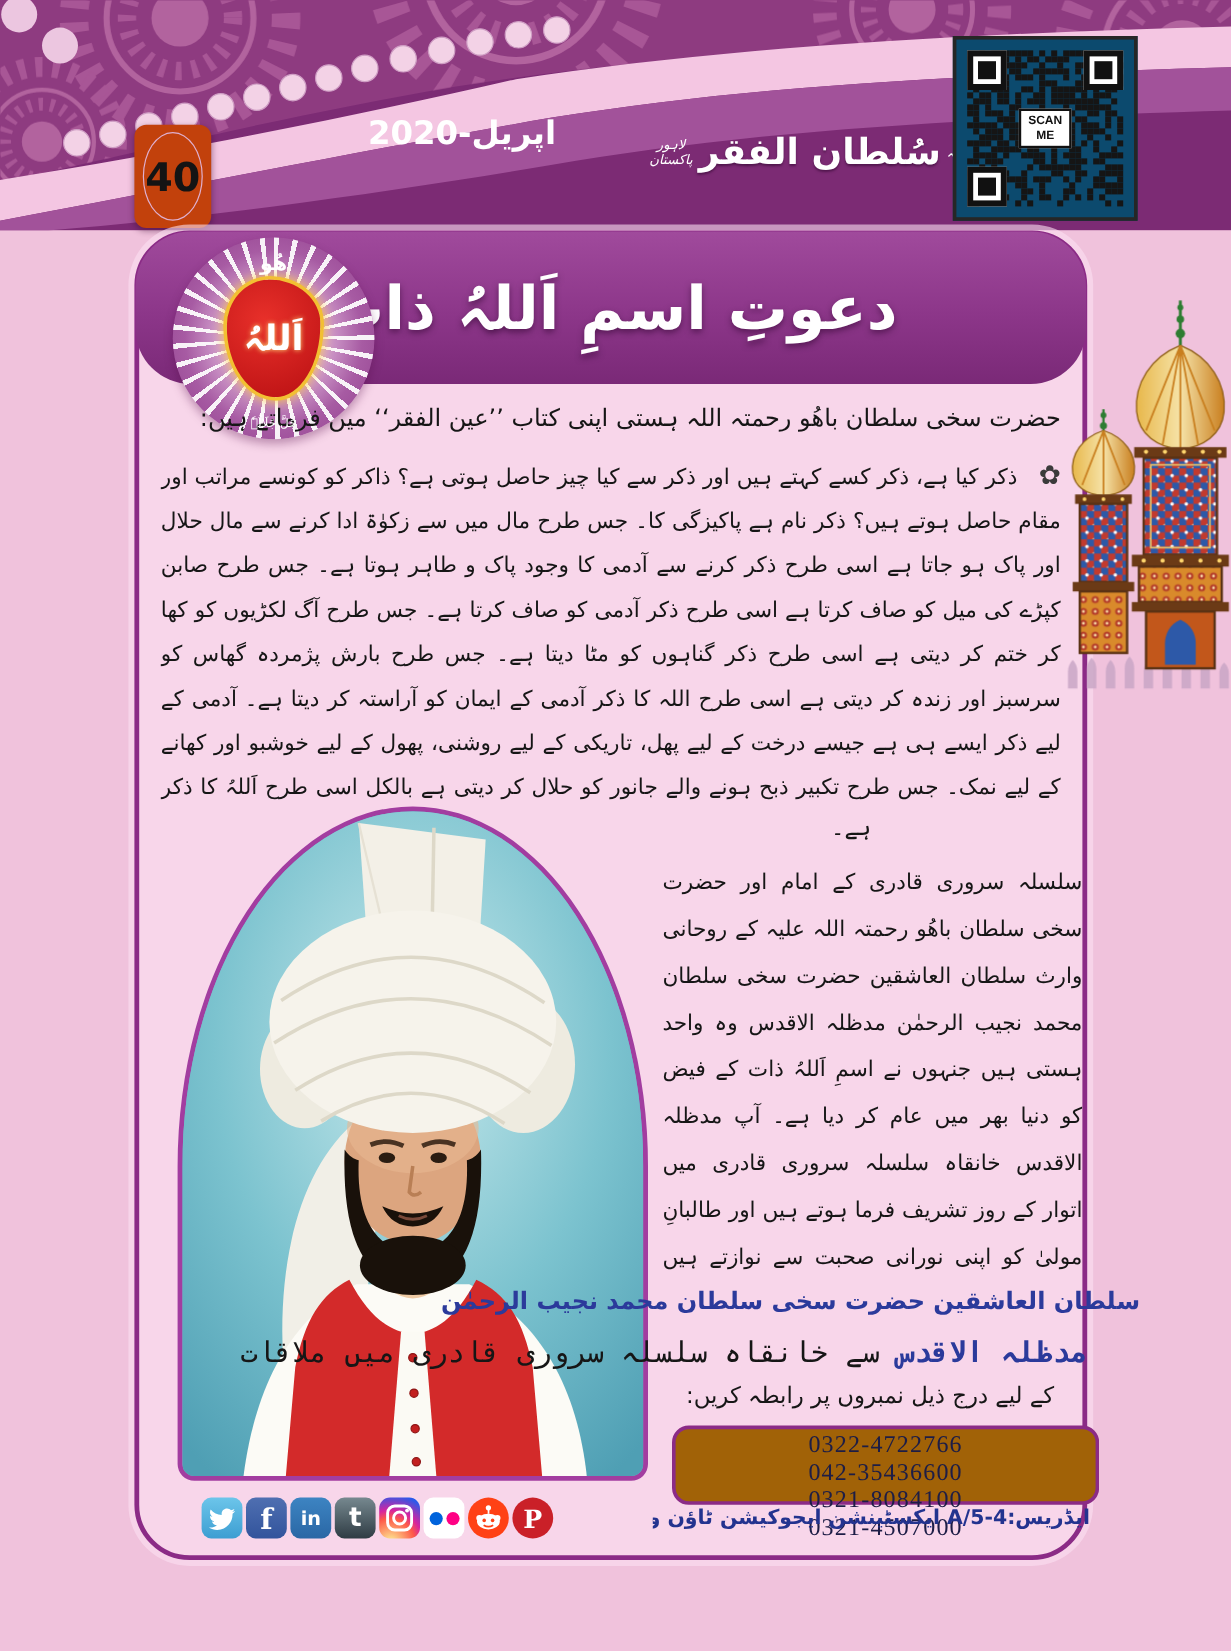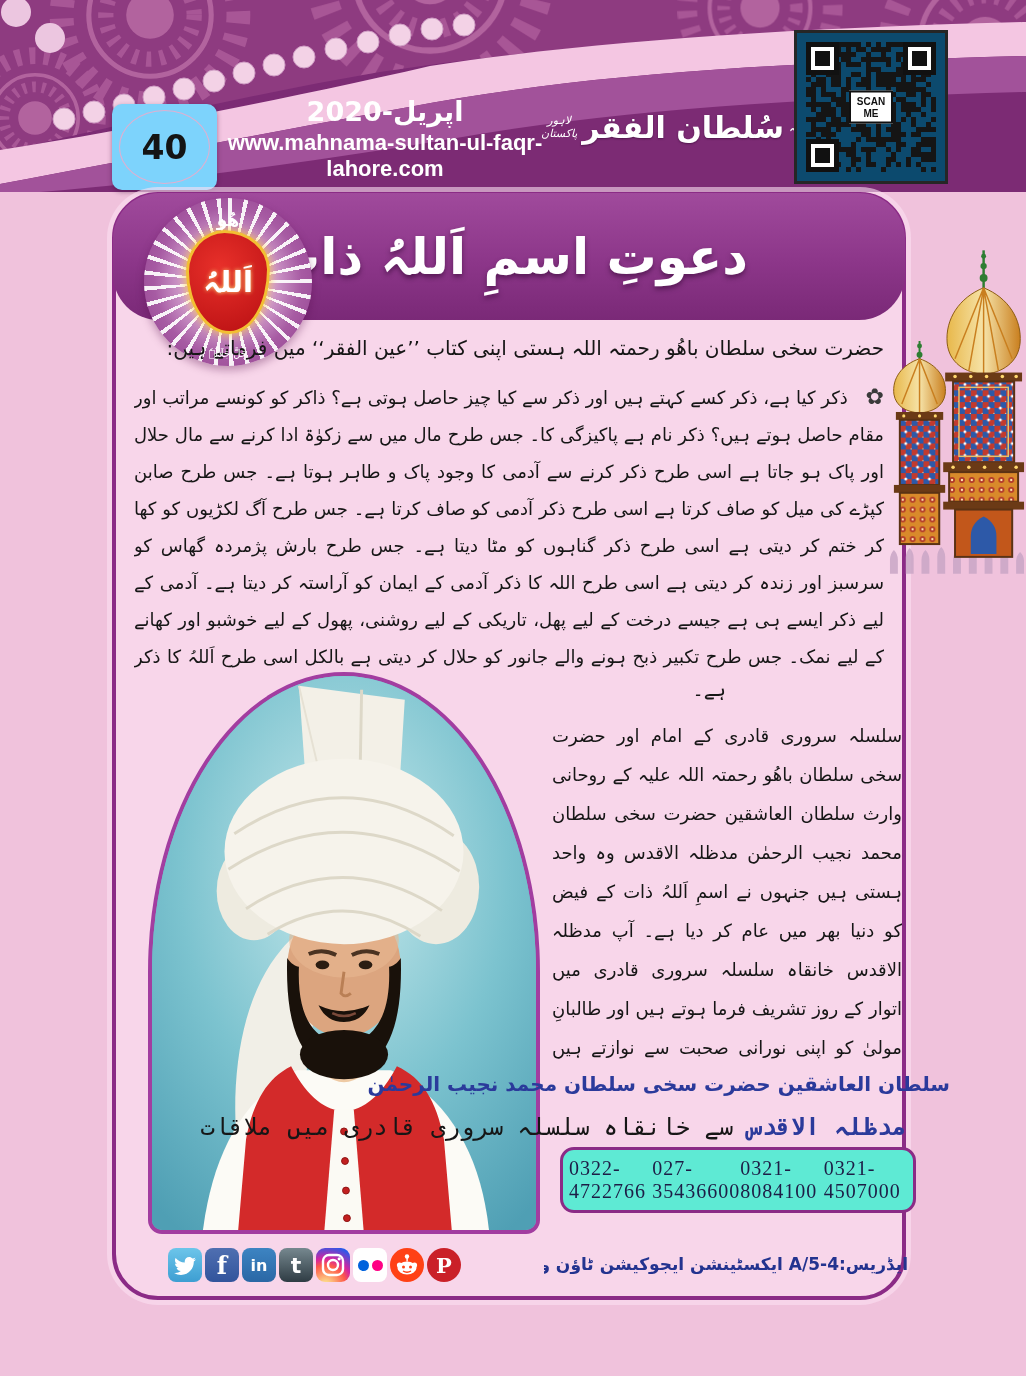--- a/index.html
+++ b/index.html
@@ -2,22 +2,22 @@
 <html lang="ur"><head>
 <meta charset="utf-8">
 <style>
   html,body{margin:0;padding:0;}
   .page{position:relative;width:1026px;height:1376px;background:#f0c2dc;overflow:hidden;
         font-family:"DejaVu Sans",sans-serif;}
 
   
   .header{position:absolute;left:0;top:0;width:1026px;height:192px;}
   .header-art{position:absolute;left:0;top:0;}
-  .page-num-tab{position:absolute;left:112px;top:104px;width:64px;height:86px;background:#7dd3fc;
-        border-radius:10px;box-shadow:0 2px 5px rgba(60,10,50,.45);padding-left:41px;}
+  .page-num-tab{position:absolute;left:112px;top:104px;width:64px;height:86px;background:#c2410c;
+        border-radius:10px;box-shadow:0 2px 5px rgba(60,10,50,.45);}
   .page-num-oval{position:absolute;inset:6px 7px;border:1px solid #dfb0d1;border-radius:50%;
         display:flex;align-items:center;justify-content:center;font-weight:bold;font-size:33px;color:#141414;}
   .header-center{position:absolute;left:185px;top:96px;width:400px;text-align:center;color:#fff;}
   .issue-date{font-size:27px;font-weight:bold;direction:rtl;}
   .website{font-size:22px;font-weight:bold;font-family:"Liberation Sans",sans-serif;margin-top:3px;}
   .logo{position:absolute;left:575px;top:110px;width:218px;direction:rtl;display:flex;align-items:center;
         justify-content:center;gap:5px;color:#fff;}
   .logo-prefix{font-size:12px;}
   .logo-main{font-size:30px;font-weight:bold;white-space:nowrap;text-shadow:0 1px 2px rgba(40,0,40,.5);text-align:right;}
   .logo-stack{display:flex;flex-direction:column;font-size:11px;line-height:1.15;text-align:center;}
@@ -69,22 +69,22 @@
   .tail{position:absolute;left:480px;top:482px;width:130px;direction:rtl;font-size:19px;color:#161616;}
   .side{position:absolute;left:436px;top:520px;width:350px;height:352px;overflow:hidden;direction:rtl;
         text-align:justify;font-size:18px;line-height:39px;color:#161616;}
   .name-line{position:absolute;left:424px;top:876px;width:370px;text-align:center;direction:rtl;
         font-size:20px;font-weight:bold;color:#2b3a9b;white-space:nowrap;padding-left:40px;}
   .contact1{position:absolute;left:428px;top:917px;width:362px;text-align:center;direction:rtl;
         font-size:24px;color:#161616;white-space:nowrap;font-family:Liberation Mono, monospace;}
   .contact1 .blue{color:#2b3a9b;font-weight:bold;}
   .contact2{position:absolute;left:428px;top:955px;width:362px;text-align:center;direction:rtl;
         font-size:19px;color:#161616;}
-  .phone-box{position:absolute;left:444px;top:951px;width:338px;height:56px;background:#5eead4;
-        border:3px solid #8b2b86;border-radius:14px;display:grid;grid-template-columns:1fr 1fr 1fr 1fr;
+  .phone-box{position:absolute;left:444px;top:992px;width:338px;height:56px;background:#a16207;
+        border:3px solid #8b2b86;border-radius:14px;display:grid;grid-template-columns:1fr;
         align-items:center;justify-items:center;font-family:"Liberation Serif",serif;font-size:20px;
         letter-spacing:1px;color:#1d1d46;padding:2px 6px;}
 
   .footer-social{position:absolute;left:52px;top:1052px;display:flex;gap:3px;align-items:center;}
   .icon{width:34px;height:34px;display:flex;align-items:center;justify-content:center;color:#fff;
         font-weight:bold;position:relative;}
   .rsq{border-radius:8px;}
   .ic-twitter{background:linear-gradient(#6cc5ea,#3d9ed2);}
   .ic-facebook{background:linear-gradient(#4f6fb1,#32549c);font-size:24px;font-family:"DejaVu Serif",serif;}
   .ic-linkedin{background:linear-gradient(#3d84c2,#2a67a5);font-size:16px;}
@@ -160,21 +160,20 @@
         </g>
       </g>
     </svg>
 
     <div class="page-num-tab">
       <div class="page-num-oval">40</div>
     </div>
 
     <div class="header-center">
       <div class="issue-date">اپریل-2020</div>
-      <div class="website">www.mahnama-sultan-ul-faqr-lahore.com</div>
     </div>
 
     <div class="logo">
       <span class="logo-prefix">ماہنامہ</span>
       <span class="logo-main">سُلطان الفقر</span>
       <span class="logo-stack">
         <i>لاہور</i>
         <i>پاکستان</i>
       </span>
     </div>
@@ -940,21 +939,21 @@
 
     <div class="name-line">سلطان العاشقین حضرت سخی سلطان محمد نجیب الرحمٰن</div>
 
     <div class="contact1">
       <span class="blue">مدظلہ الاقدس</span><span> سے خانقاہ سلسلہ سروری قادری میں ملاقات</span>
     </div>
     <div class="contact2">کے لیے درج ذیل نمبروں پر رابطہ کریں:</div>
 
     <div class="phone-box">
       <span>0322-4722766</span>
-      <span>027-35436600</span>
+      <span>042-35436600</span>
       <span>0321-8084100</span>
       <span>0321-4507000</span>
     </div>
 
     <div class="footer-social">
       <span class="icon rsq ic-twitter">
         <svg width="34" height="34" viewBox="0 0 34 34">
             <path fill="#fff" d="M28,11.2c-0.8,0.4-1.7,0.6-2.6,0.8c0.9-0.6,1.6-1.5,2-2.5c-0.9,0.5-1.9,0.9-2.9,1.1c-0.8-0.9-2-1.5-3.3-1.5c-2.5,0-4.5,2-4.5,4.5c0,0.4,0,0.7,0.1,1c-3.7-0.2-7-2-9.2-4.7c-0.4,0.7-0.6,1.5-0.6,2.3c0,1.6,0.8,2.9,2,3.7c-0.7,0-1.4-0.2-2-0.5v0.1c0,2.2,1.5,4,3.6,4.4c-0.4,0.1-0.8,0.2-1.2,0.2c-0.3,0-0.6,0-0.8-0.1c0.6,1.8,2.2,3.1,4.2,3.1c-1.5,1.2-3.5,1.9-5.6,1.9c-0.4,0-0.7,0-1.1-0.1c2,1.3,4.4,2,6.9,2c8.3,0,12.8-6.9,12.8-12.8v-0.6C26.7,12.9,27.4,12.1,28,11.2z"></path>
           </svg>
       </span>

